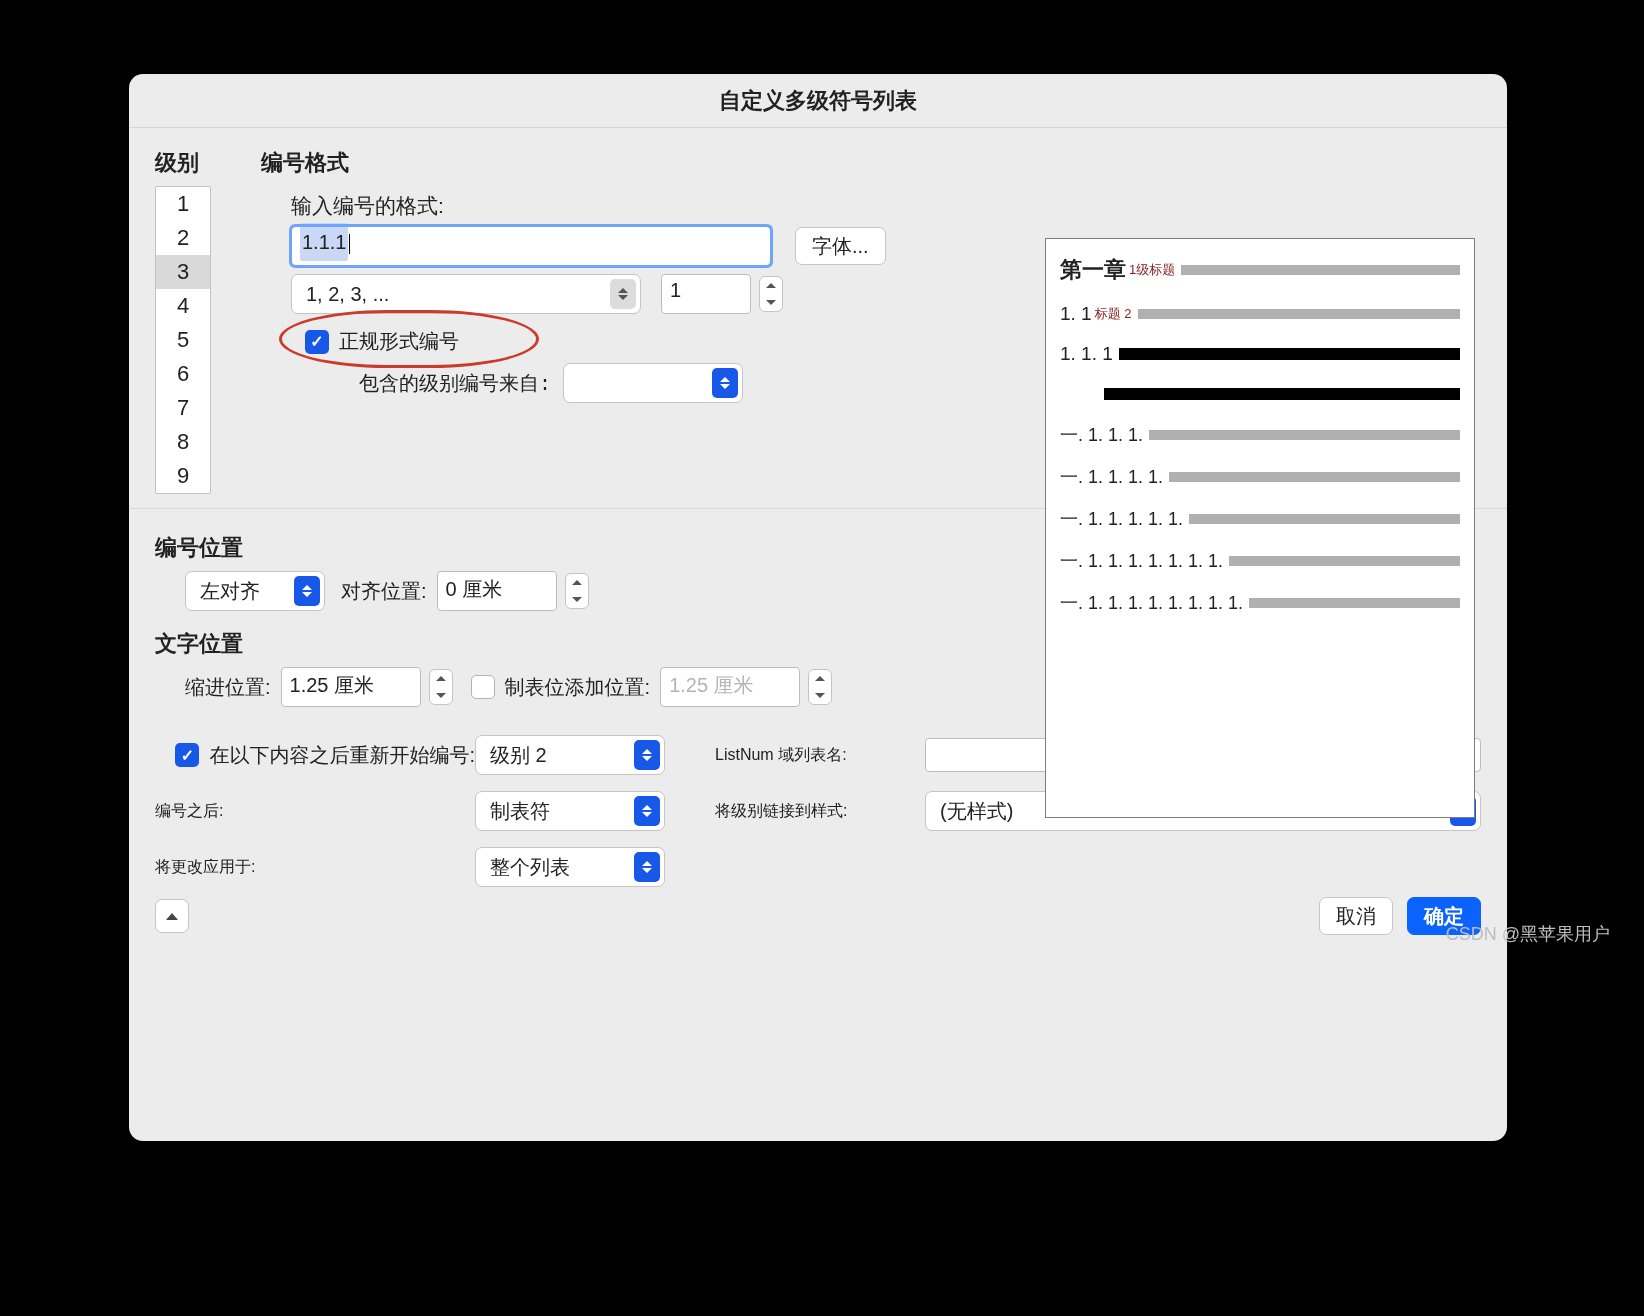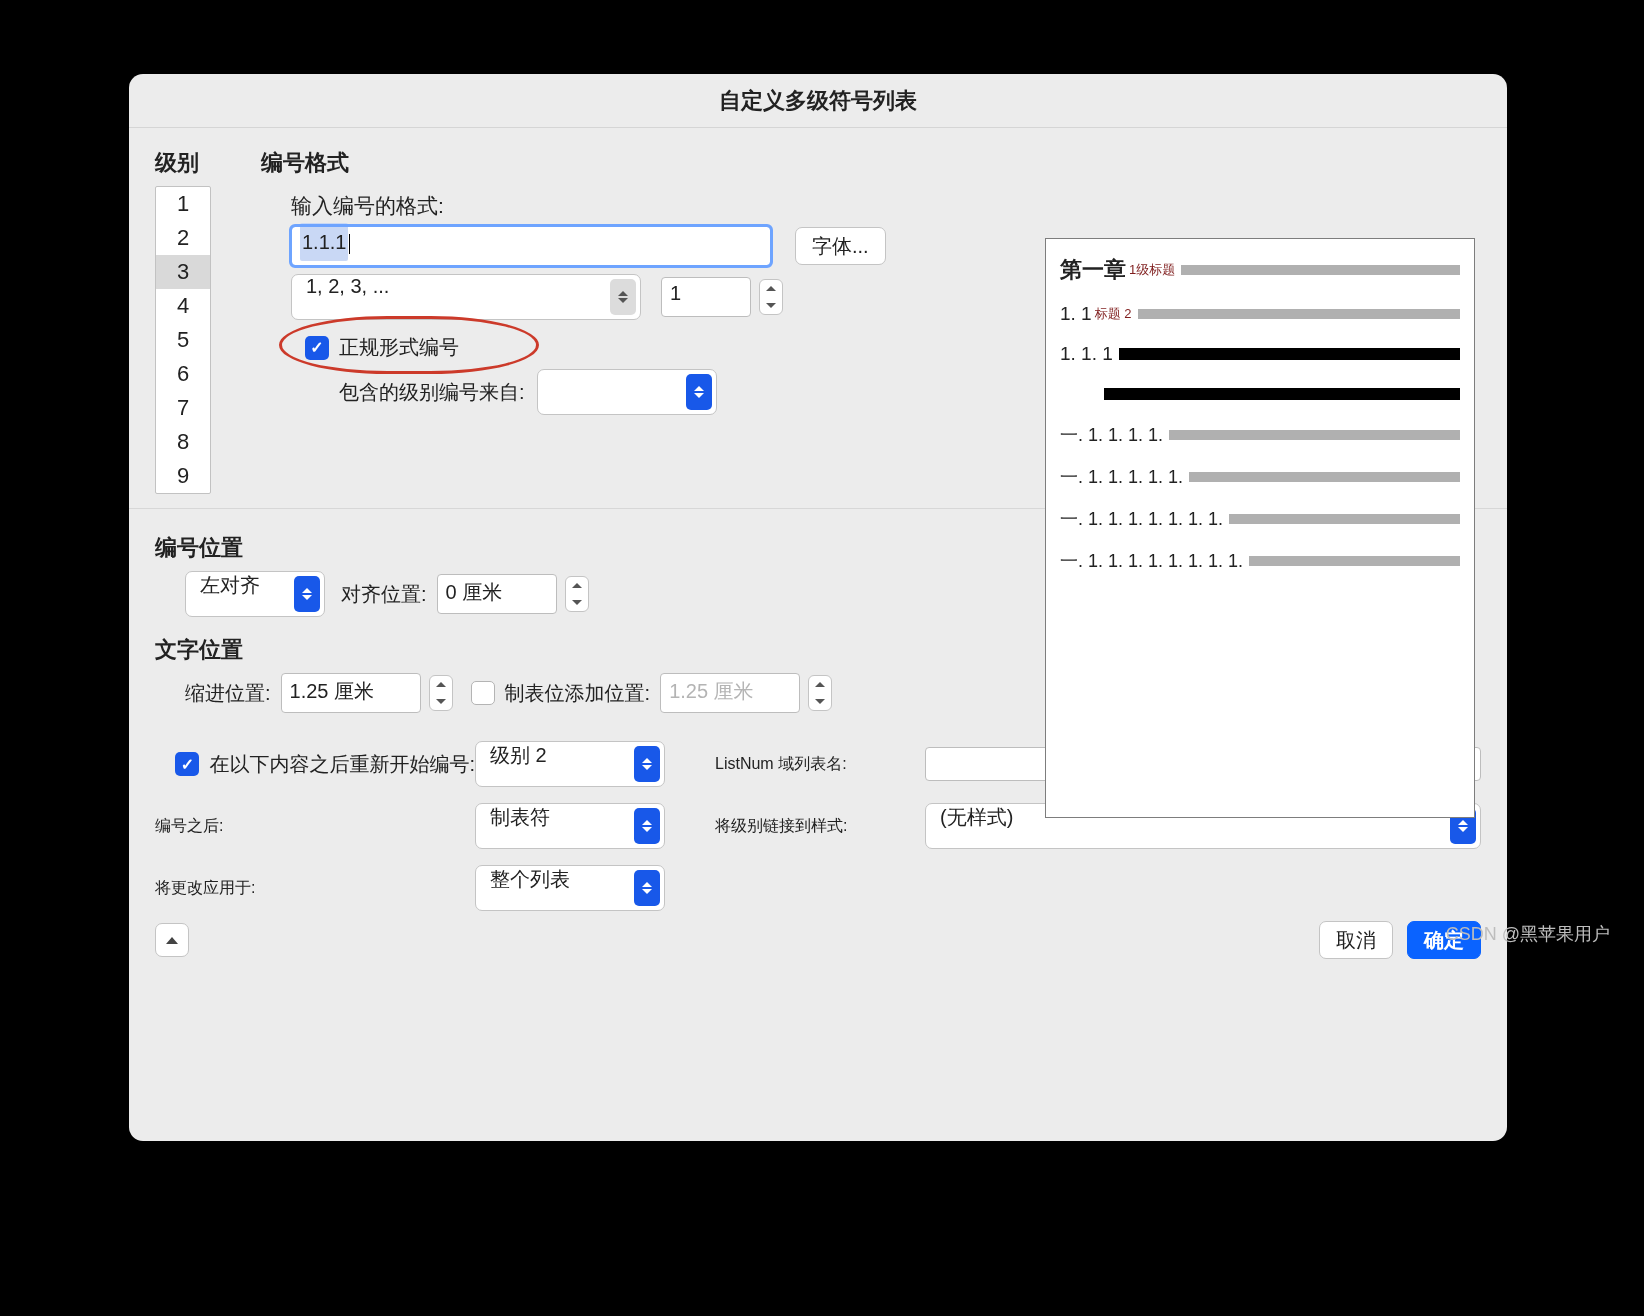--- a/index.html
+++ b/index.html
@@ -90,24 +90,24 @@
     background: #0a63ff;
     border-color: #0a63ff;
     color: #fff;
     font-weight: 600;
   }
   .select {
     position: relative;
     background: #fff;
     border: 1px solid #c4c4c4;
     border-radius: 7px;
-    height: 46px;
+    height: 40px;
     padding: 0 36px 0 14px;
     font-size: 20px;
-    display: inline-flex; 
+    display: inline-flex; align-items: center;
   }
   .select .chev {
     position: absolute; right: 4px; top: 4px; bottom: 4px;
     width: 26px;
     background: #1858e9;
     border-radius: 5px;
     display: flex; flex-direction: column; align-items: center; justify-content: center;
     gap: 2px;
   }
   .select .chev::before,
@@ -271,21 +271,21 @@
               </div>
           </div>
 
           <div class="row" style="margin-left:44px; margin-top:14px; position:relative;">
             <span class="chk on">✓</span>
             <span style="width:10px"></span>
             <span>正规形式编号</span>
             <div class="redcircle" style="left:-26px; top:-18px; width:260px; height:58px;"></div>
           </div>
 
-          <div class="row" style="margin-left:78px; margin-top:8px;">
+          <div class="row" style="margin-left:98px; margin-top:8px;font-family:Liberation Mono, monospace;">
             <span>包含的级别编号来自:</span>
             <div style="width:12px"></div>
             <div class="select" style="width:180px">
               <span></span>
               <span class="chev"></span>
             </div>
           </div>
         </div>
       </div>
     </div>
@@ -393,20 +393,24 @@
           <span class="bar"></span>
         </div>
       <div class="ln lvl3">
           <span class="txt">1. 1. 1</span>
           <span class="bar"></span>
         </div>
       <div class="ln blackonly">
           <span class="bar"></span>
         </div>
       <div class="ln rest">
+          <span class="txt">一. 1. 1. 1.</span>
+          <span class="bar"></span>
+        </div>
+      <div class="ln rest">
           <span class="txt">一. 1. 1. 1. 1.</span>
           <span class="bar"></span>
         </div>
       <div class="ln rest">
           <span class="txt">一. 1. 1. 1. 1. 1.</span>
           <span class="bar"></span>
         </div>
       <div class="ln rest">
           <span class="txt">一. 1. 1. 1. 1. 1. 1. 1.</span>
           <span class="bar"></span>

